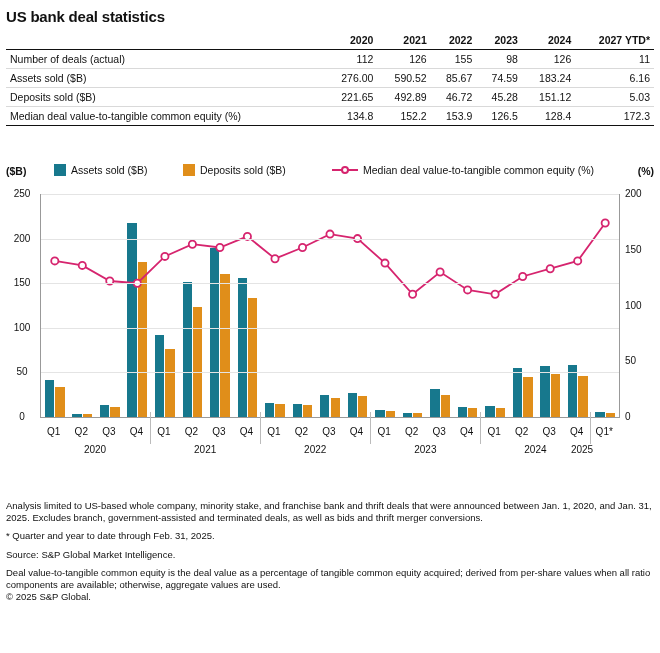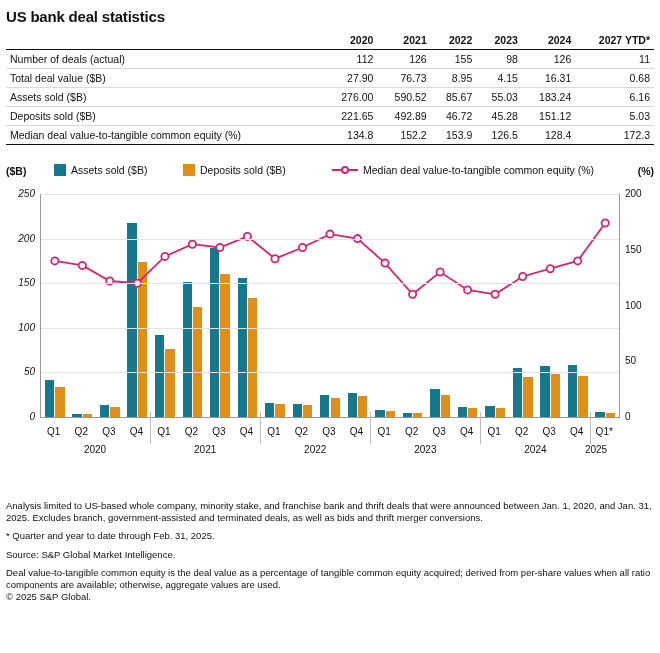--- a/index.html
+++ b/index.html
@@ -59,22 +59,22 @@
   .chart{
     position:absolute;left:6px;top:186px;width:648px;height:280px;
   }
   .plot{
     position:absolute;left:34px;top:8px;right:34px;bottom:48px;
     border-left:1px solid #999;border-bottom:1px solid #999;
     border-right:1px solid #999;
   }
   .gridline{position:absolute;left:0;right:0;height:1px;background:#e4e4e4;}
   .ytick-l{
-    position:absolute;left:-32px;width:26px;text-align:right;
-    font-size:10px;color:#111;transform:translateY(-6px);font-style:italic;
+    position:absolute;left:-32px;width:26px;text-align:center;
+    font-size:10px;color:#111;transform:translateY(-6px);
   }
   .ytick-r{
     position:absolute;right:-32px;width:26px;text-align:left;
     font-size:10px;color:#111;transform:translateY(-6px);
   }
   .bars{position:absolute;left:0;top:0;right:0;bottom:0;}
   .bar{position:absolute;bottom:0;}
   .bar.assets{background:#17788d;}
   .bar.deposits{background:#e08e1a;}
   svg.line{position:absolute;left:0;top:0;overflow:visible;}
@@ -118,34 +118,25 @@
         <tr>
           <td class="lbl">Number of deals (actual)</td>
           <td>112</td>
           <td>126</td>
           <td>155</td>
           <td>98</td>
           <td>126</td>
           <td>11</td>
         </tr>
         <tr>
-          <td class="lbl">Total deal value ($B)</td>
-          <td>27.90</td>
-          <td>76.73</td>
-          <td>8.95</td>
-          <td>4.15</td>
-          <td>16.31</td>
-          <td>0.68</td>
-        </tr>
-        <tr>
           <td class="lbl">Assets sold ($B)</td>
           <td>276.00</td>
           <td>590.52</td>
           <td>85.67</td>
-          <td>55.03</td>
+          <td>74.59</td>
           <td>183.24</td>
           <td>6.16</td>
         </tr>
         <tr>
           <td class="lbl">Deposits sold ($B)</td>
           <td>221.65</td>
           <td>492.89</td>
           <td>46.72</td>
           <td>45.28</td>
           <td>151.12</td>
@@ -296,21 +287,21 @@
         <div class="xlab" style="left: 509.19px;">Q3</div>
         <div class="xlab" style="left: 536.714px;">Q4</div>
         <div class="xlab" style="left: 564.238px;">Q1*</div>
       </div>
     <div class="yearlabels" id="yearlabels">
         <div class="ylab" style="left: 55.0476px;">2020</div>
         <div class="ylab" style="left: 165.143px;">2021</div>
         <div class="ylab" style="left: 275.238px;">2022</div>
         <div class="ylab" style="left: 385.333px;">2023</div>
         <div class="ylab" style="left: 495.429px;">2024</div>
-        <div class="ylab" style="left: 556px;">2025</div>
+        <div class="ylab" style="left: 542px;">2025</div>
       </div>
   <div class="ysep" style="left: 144.095px;"></div>
       <div class="ysep" style="left: 254.19px;"></div>
       <div class="ysep" style="left: 364.286px;"></div>
       <div class="ysep" style="left: 474.381px;"></div>
       <div class="ysep" style="left: 584.476px;"></div>
     </div>
 
   <div class="notes">
     <p>Analysis limited to US-based whole company, minority stake, and franchise bank and thrift deals that were announced between Jan. 1, 2020, and Jan. 31, 2025. Excludes branch, government-assisted and terminated deals, as well as bids and thrift merger conversions.</p>

